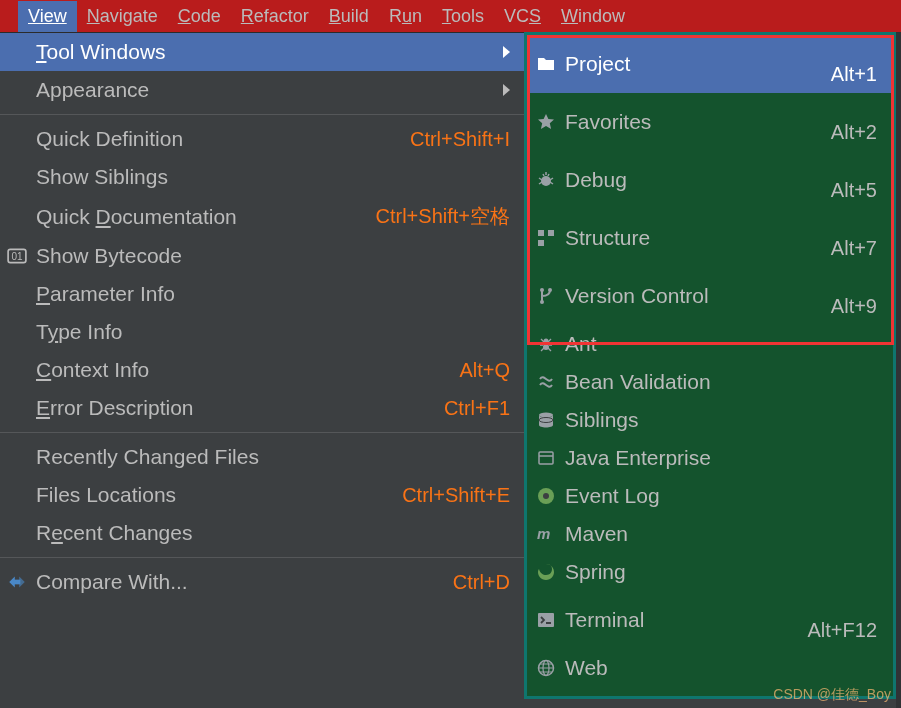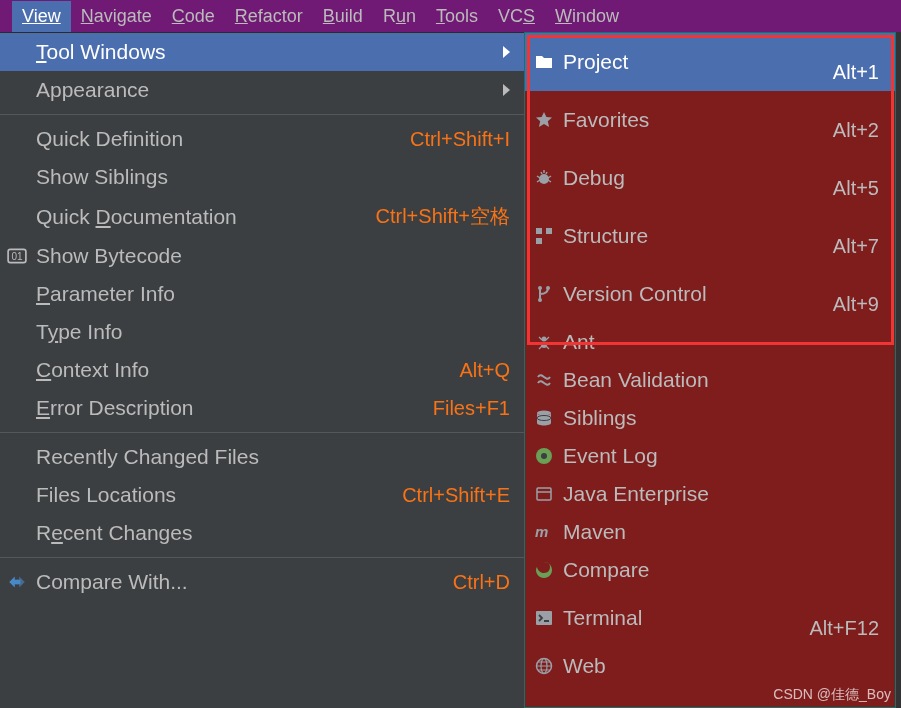--- a/index.html
+++ b/index.html
@@ -10,24 +10,24 @@
     font-family: "Segoe UI", "Microsoft YaHei", sans-serif;
     font-size: 20px;
     color: #bbbbbb;
     overflow: hidden;
     position: relative;
   }
 
   
   .menubar {
     height: 32px;
-    background: #701a75;
+    background: #b91c1c;
     display: flex;
     align-items: center;
-    padding: 0 12px;
+    padding: 0 18px;
     font-size: 18px;
     color: #bbbbbb;
   }
   .menubar-item {
     padding: 5px 10px;
     cursor: default;
   }
   .menubar-item.active {
     background: #4b6eaf;
     color: #ffffff;
@@ -79,23 +79,23 @@
     color: #bbbbbb;
   }
   .menu-left-icon svg { width: 20px; height: 20px; }
 
   
   .dropdown-right {
     position: absolute;
     left: 524px;
     top: 32px;
     width: 372px;
-    background: #7f1d1d;
-    border: 1px solid #0f766e;
-    padding-bottom: 22px;
+    background: #14532d;
+    border: 3px solid #0f766e;
+    padding-bottom: 9px;
   }
   .sub-item {
     display: flex;
     align-items: center;
     padding: 7px 16px 7px 10px;
     font-size: 21px;
     cursor: default;
     color: #bbbbbb;
   }
   .sub-item.highlight {
@@ -123,21 +123,21 @@
     width: 367px;
     height: 310px;
   }
 
   
   .watermark {
     position: absolute;
     right: 10px;
     bottom: 4px;
     font-size: 14px;
-    color: #ffffff;
+    color: #fdba74;
     opacity: .7;
   }
 
   
   .editor-sliver {
     position: absolute;
     left: 896px;
     top: 32px;
     width: 5px;
     height: 676px;
@@ -193,21 +193,21 @@
     </div>
     <div class="menu-item">
       <span class="menu-label">T<span class="mnemonic">y</span>pe Info</span>
     </div>
     <div class="menu-item">
       <span class="menu-label"><span class="mnemonic">C</span>ontext Info</span>
       <span class="menu-shortcut">Alt+Q</span>
     </div>
     <div class="menu-item">
       <span class="menu-label"><span class="mnemonic">E</span>rror Description</span>
-      <span class="menu-shortcut">Files+F1</span>
+      <span class="menu-shortcut">Ctrl+F1</span>
     </div>
     <div class="menu-separator"></div>
     <div class="menu-item">
       <span class="menu-label">Recently Changed Files</span>
     </div>
     <div class="menu-item">
       <span class="menu-label">Files Locations</span>
       <span class="menu-shortcut">Ctrl+Shift+E</span>
     </div>
     <div class="menu-item">
@@ -291,48 +291,48 @@
       <span class="sub-icon">
         <svg viewBox="0 0 18 18">
           <use href="#i-database"></use>
         </svg>
       </span>
       <span class="sub-label">Siblings</span>
     </div>
     <div class="sub-item">
       <span class="sub-icon">
         <svg viewBox="0 0 18 18">
+          <use href="#i-javaee"></use>
+        </svg>
+      </span>
+      <span class="sub-label">Java Enterprise</span>
+    </div>
+    <div class="sub-item">
+      <span class="sub-icon">
+        <svg viewBox="0 0 18 18">
           <use href="#i-eventlog"></use>
         </svg>
       </span>
       <span class="sub-label">Event Log</span>
     </div>
     <div class="sub-item">
       <span class="sub-icon">
         <svg viewBox="0 0 18 18">
-          <use href="#i-javaee"></use>
-        </svg>
-      </span>
-      <span class="sub-label">Java Enterprise</span>
-    </div>
-    <div class="sub-item">
-      <span class="sub-icon">
-        <svg viewBox="0 0 18 18">
           <use href="#i-maven"></use>
         </svg>
       </span>
       <span class="sub-label">Maven</span>
     </div>
     <div class="sub-item">
       <span class="sub-icon">
         <svg viewBox="0 0 18 18">
           <use href="#i-spring"></use>
         </svg>
       </span>
-      <span class="sub-label">Compare</span>
+      <span class="sub-label">Spring</span>
     </div>
     <div class="sub-item">
       <span class="sub-icon">
         <svg viewBox="0 0 18 18">
           <use href="#i-terminal"></use>
         </svg>
       </span>
       <span class="sub-label">Terminal</span>
       <span class="sub-shortcut">Alt+F12</span>
     </div>

